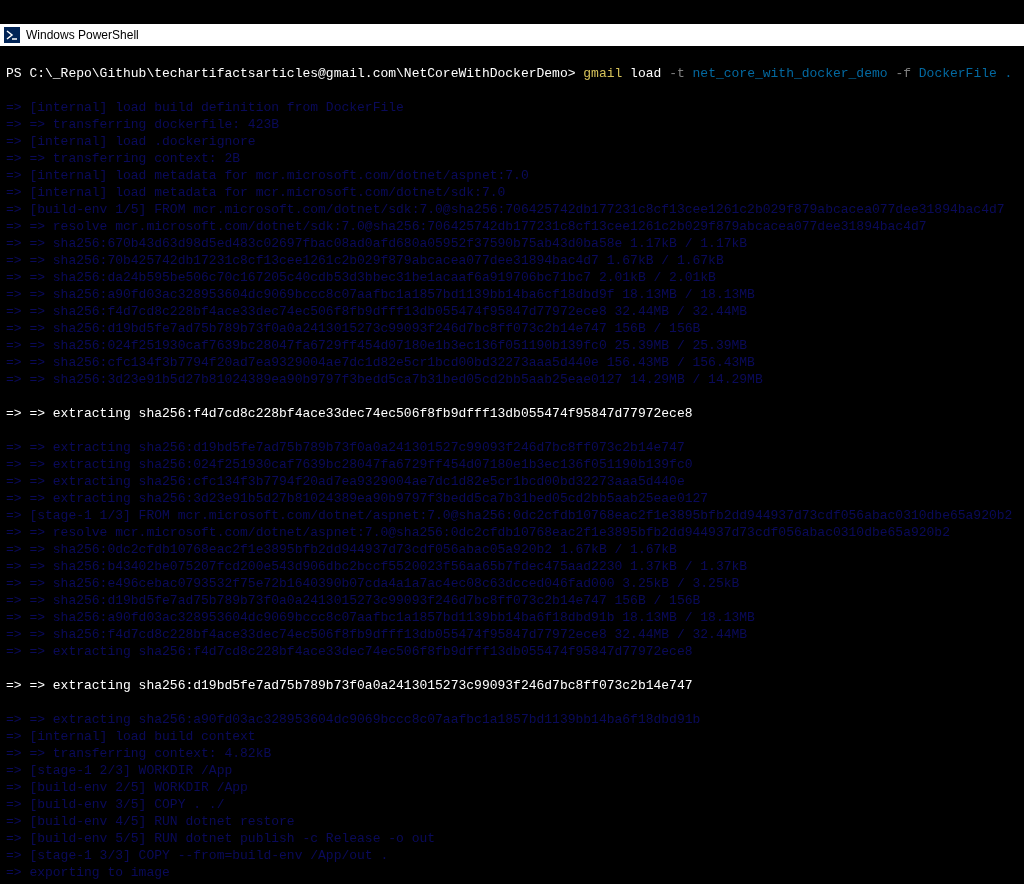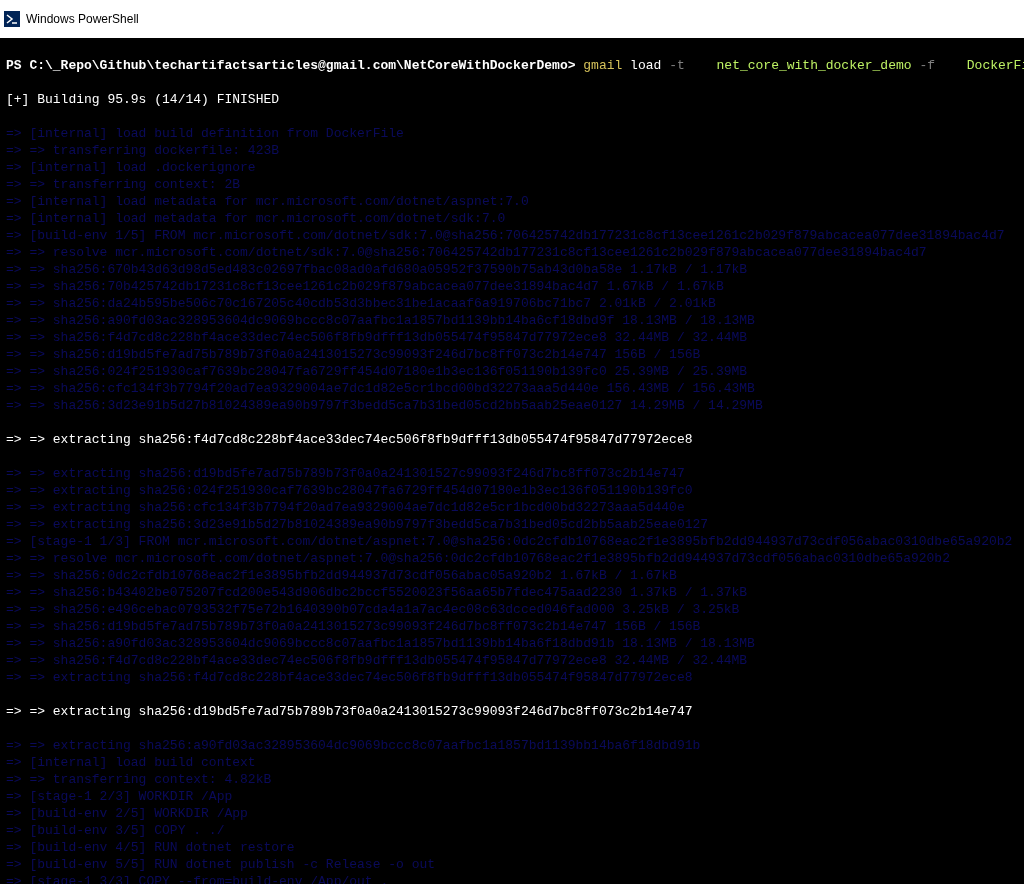--- a/index.html
+++ b/index.html
@@ -1,54 +1,53 @@
 <!DOCTYPE html>
 <html><head>
 <meta charset="utf-8">
 <style>
   * { margin:0; padding:0; box-sizing:border-box; }
   body {
     background:#000; width:1024px; height:884px; overflow:hidden;
     font-family:Consolas,"Courier New",monospace; font-size:13px;
   }
   .title-bar {
-    height:38px; background:#fff; display:flex; align-items:center;
-    padding:0 4px; gap:6px; color:#000;
+    height:22px; background:#fff; display:flex; align-items:center;
+    padding:0 4px; gap:6px; color:#000;margin-top:24px;
   }
   .ps-icon { width:16px; height:16px; display:flex; align-items:center; justify-content:center; }
   .title-text { font-family:"Segoe UI",sans-serif; font-size:12px; color:#000; }
   .terminal {
     padding:2px 6px; color:#ccc; line-height:17px; white-space:pre;
   }
   .prompt-line { color:#fff; }
-  .prompt-path { color:#fff;font-weight:bold; }
+  .prompt-path { color:#fff; }
   .cmd-docker { color:#d6c25a; }
   .cmd-flag { color:#808080; }
-  .arg-name { color:#bef264;margin-left:24px; }
+  .arg-name { color:#0369a1; }
   .dim { color:#0a0a5a; }
   .bright { color:#fff; }
   .line { white-space:pre; }
 </style>
 </head>
 <body>
 
 <div class="title-bar">
   <span class="ps-icon">
     <svg width="16" height="16" viewBox="0 0 16 16">
         <rect width="16" height="16" fill="#012456"></rect>
         <path d="M3 4 L8 8 L3 12" stroke="#fff" stroke-width="1.5" fill="none"></path>
         <line x1="8" y1="12" x2="13" y2="12" stroke="#fff" stroke-width="1.5"></line>
       </svg>
   </span>
   <span class="title-text">Windows PowerShell</span>
 </div>
 
 <div class="terminal">
 <div class="line prompt-line"><span class="prompt-path">PS C:\_Repo\Github\techartifactsarticles@gmail.com\NetCoreWithDockerDemo&gt; </span><span class="cmd-docker">gmail</span><span> load </span><span class="cmd-flag">-t</span><span class="arg-name"> net_core_with_docker_demo </span><span class="cmd-flag">-f</span><span class="arg-name"> DockerFile .</span></div>
-<div class="line bright">[+] Building 95.9s (14/14) FINISHED</div>
 <div id="dim-block-1"><div class="line dim">=&gt; [internal] load build definition from DockerFile</div><div class="line dim">=&gt; =&gt; transferring dockerfile: 423B</div><div class="line dim">=&gt; [internal] load .dockerignore</div><div class="line dim">=&gt; =&gt; transferring context: 2B</div><div class="line dim">=&gt; [internal] load metadata for mcr.microsoft.com/dotnet/aspnet:7.0</div><div class="line dim">=&gt; [internal] load metadata for mcr.microsoft.com/dotnet/sdk:7.0</div><div class="line dim">=&gt; [build-env 1/5] FROM mcr.microsoft.com/dotnet/sdk:7.0@sha256:706425742db177231c8cf13cee1261c2b029f879abcacea077dee31894bac4d7</div><div class="line dim">=&gt; =&gt; resolve mcr.microsoft.com/dotnet/sdk:7.0@sha256:706425742db177231c8cf13cee1261c2b029f879abcacea077dee31894bac4d7</div><div class="line dim">=&gt; =&gt; sha256:670b43d63d98d5ed483c02697fbac08ad0afd680a05952f37590b75ab43d0ba58e 1.17kB / 1.17kB</div><div class="line dim">=&gt; =&gt; sha256:70b425742db17231c8cf13cee1261c2b029f879abcacea077dee31894bac4d7 1.67kB / 1.67kB</div><div class="line dim">=&gt; =&gt; sha256:da24b595be506c70c167205c40cdb53d3bbec31be1acaaf6a919706bc71bc7 2.01kB / 2.01kB</div><div class="line dim">=&gt; =&gt; sha256:a90fd03ac328953604dc9069bccc8c07aafbc1a1857bd1139bb14ba6cf18dbd9f 18.13MB / 18.13MB</div><div class="line dim">=&gt; =&gt; sha256:f4d7cd8c228bf4ace33dec74ec506f8fb9dfff13db055474f95847d77972ece8 32.44MB / 32.44MB</div><div class="line dim">=&gt; =&gt; sha256:d19bd5fe7ad75b789b73f0a0a2413015273c99093f246d7bc8ff073c2b14e747 156B / 156B</div><div class="line dim">=&gt; =&gt; sha256:024f251930caf7639bc28047fa6729ff454d07180e1b3ec136f051190b139fc0 25.39MB / 25.39MB</div><div class="line dim">=&gt; =&gt; sha256:cfc134f3b7794f20ad7ea9329004ae7dc1d82e5cr1bcd00bd32273aaa5d440e 156.43MB / 156.43MB</div><div class="line dim">=&gt; =&gt; sha256:3d23e91b5d27b81024389ea90b9797f3bedd5ca7b31bed05cd2bb5aab25eae0127 14.29MB / 14.29MB</div></div>
 <div class="line bright">=&gt; =&gt; extracting sha256:f4d7cd8c228bf4ace33dec74ec506f8fb9dfff13db055474f95847d77972ece8</div>
 <div id="dim-block-2"><div class="line dim">=&gt; =&gt; extracting sha256:d19bd5fe7ad75b789b73f0a0a241301527c99093f246d7bc8ff073c2b14e747</div><div class="line dim">=&gt; =&gt; extracting sha256:024f251930caf7639bc28047fa6729ff454d07180e1b3ec136f051190b139fc0</div><div class="line dim">=&gt; =&gt; extracting sha256:cfc134f3b7794f20ad7ea9329004ae7dc1d82e5cr1bcd00bd32273aaa5d440e</div><div class="line dim">=&gt; =&gt; extracting sha256:3d23e91b5d27b81024389ea90b9797f3bedd5ca7b31bed05cd2bb5aab25eae0127</div><div class="line dim">=&gt; [stage-1 1/3] FROM mcr.microsoft.com/dotnet/aspnet:7.0@sha256:0dc2cfdb10768eac2f1e3895bfb2dd944937d73cdf056abac0310dbe65a920b2</div><div class="line dim">=&gt; =&gt; resolve mcr.microsoft.com/dotnet/aspnet:7.0@sha256:0dc2cfdb10768eac2f1e3895bfb2dd944937d73cdf056abac0310dbe65a920b2</div><div class="line dim">=&gt; =&gt; sha256:0dc2cfdb10768eac2f1e3895bfb2dd944937d73cdf056abac05a920b2 1.67kB / 1.67kB</div><div class="line dim">=&gt; =&gt; sha256:b43402be075207fcd200e543d906dbc2bccf5520023f56aa65b7fdec475aad2230 1.37kB / 1.37kB</div><div class="line dim">=&gt; =&gt; sha256:e496cebac0793532f75e72b1640390b07cda4a1a7ac4ec08c63dcced046fad000 3.25kB / 3.25kB</div><div class="line dim">=&gt; =&gt; sha256:d19bd5fe7ad75b789b73f0a0a2413015273c99093f246d7bc8ff073c2b14e747 156B / 156B</div><div class="line dim">=&gt; =&gt; sha256:a90fd03ac328953604dc9069bccc8c07aafbc1a1857bd1139bb14ba6f18dbd91b 18.13MB / 18.13MB</div><div class="line dim">=&gt; =&gt; sha256:f4d7cd8c228bf4ace33dec74ec506f8fb9dfff13db055474f95847d77972ece8 32.44MB / 32.44MB</div><div class="line dim">=&gt; =&gt; extracting sha256:f4d7cd8c228bf4ace33dec74ec506f8fb9dfff13db055474f95847d77972ece8</div></div>
 <div class="line bright">=&gt; =&gt; extracting sha256:d19bd5fe7ad75b789b73f0a0a2413015273c99093f246d7bc8ff073c2b14e747</div>
 <div id="dim-block-3"><div class="line dim">=&gt; =&gt; extracting sha256:a90fd03ac328953604dc9069bccc8c07aafbc1a1857bd1139bb14ba6f18dbd91b</div><div class="line dim">=&gt; [internal] load build context</div><div class="line dim">=&gt; =&gt; transferring context: 4.82kB</div><div class="line dim">=&gt; [stage-1 2/3] WORKDIR /App</div><div class="line dim">=&gt; [build-env 2/5] WORKDIR /App</div><div class="line dim">=&gt; [build-env 3/5] COPY . ./</div><div class="line dim">=&gt; [build-env 4/5] RUN dotnet restore</div><div class="line dim">=&gt; [build-env 5/5] RUN dotnet publish -c Release -o out</div><div class="line dim">=&gt; [stage-1 3/3] COPY --from=build-env /App/out .</div><div class="line dim">=&gt; exporting to image</div></div>
 
 
 
 </div>
 

